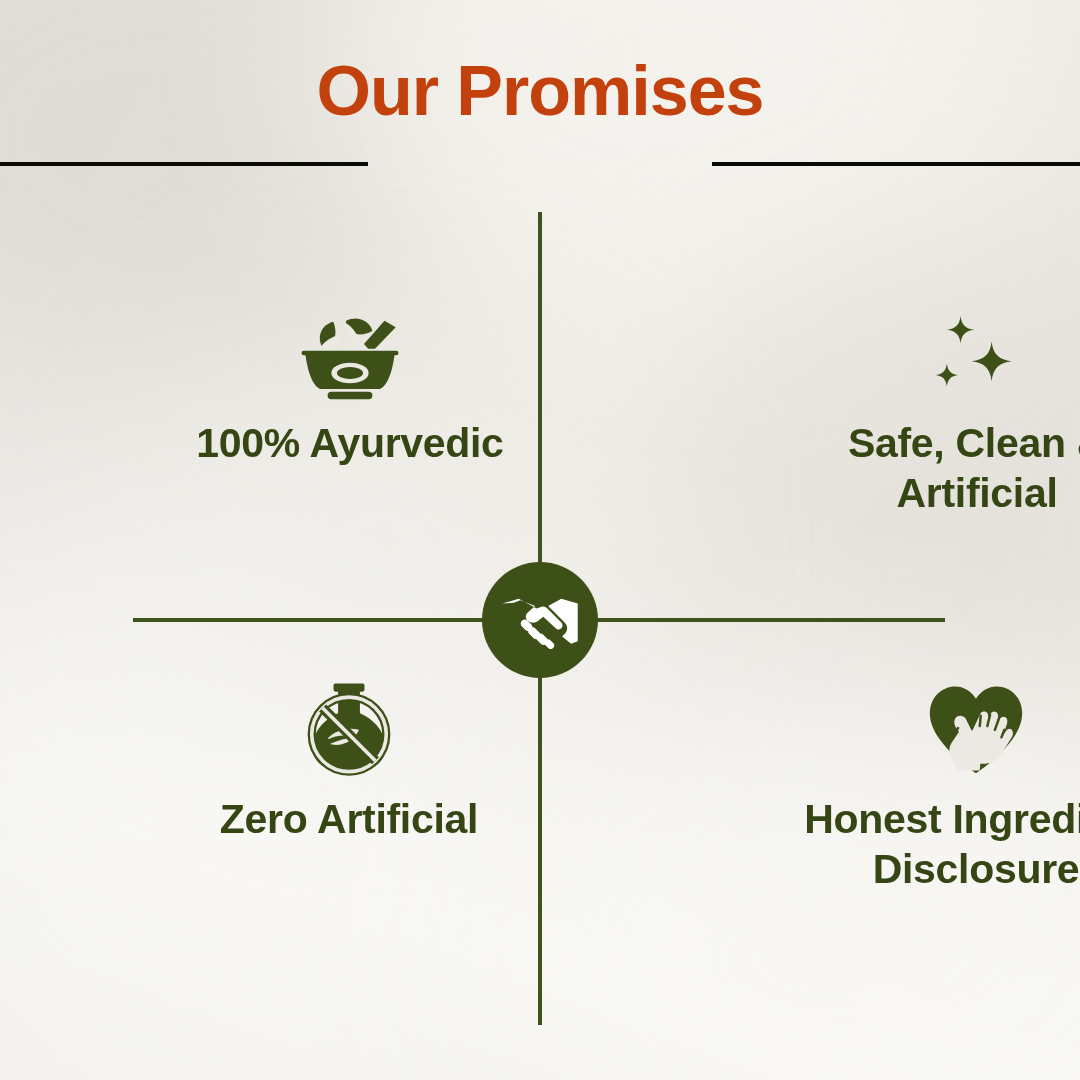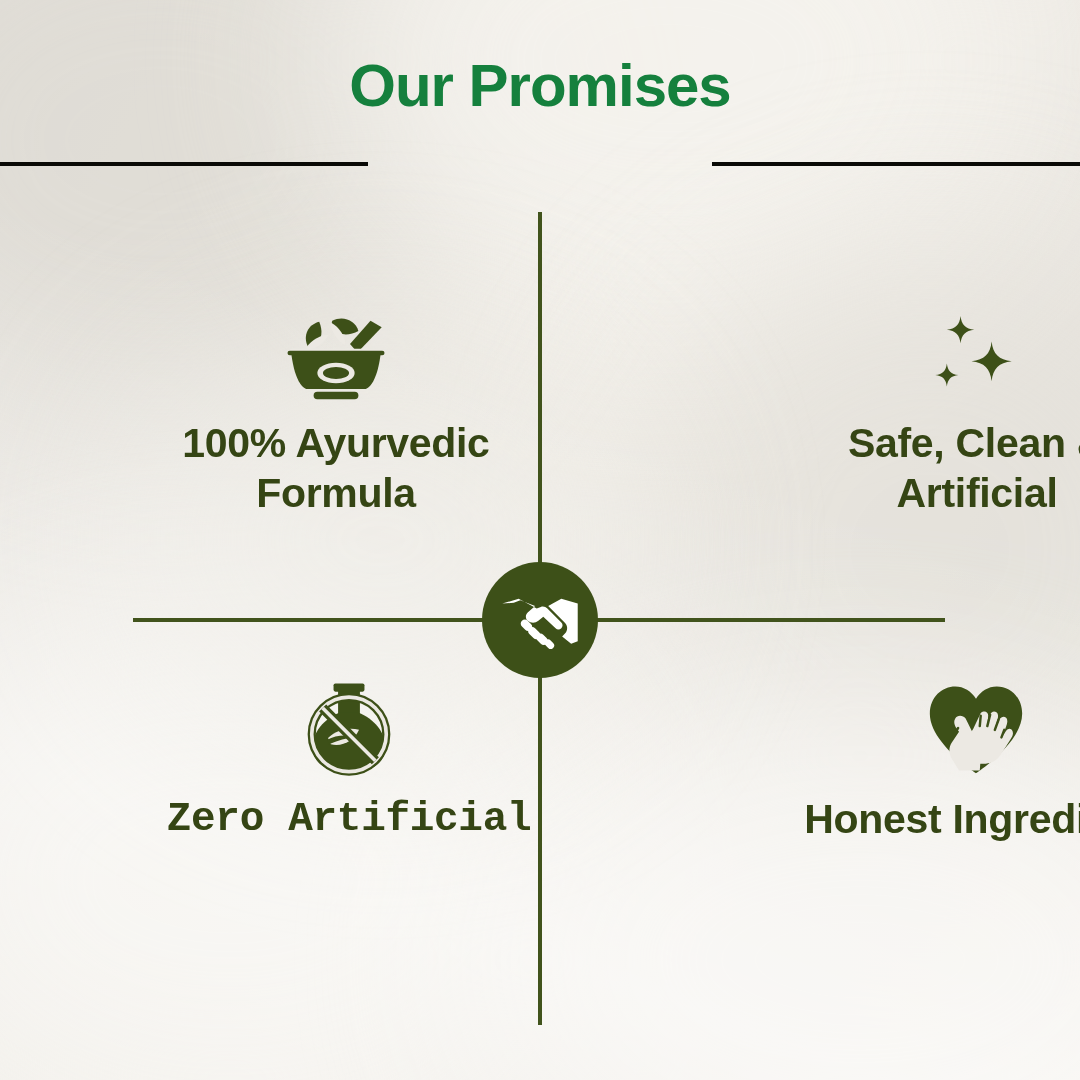--- a/index.html
+++ b/index.html
@@ -47,24 +47,24 @@
     background:linear-gradient(200deg, rgba(255,255,255,0) 40%, rgba(255,255,255,.45) 78%, rgba(255,255,255,.22) 100%);
   }
 
   
   .title{
     position:absolute;
     left:0; right:0; top:56px;
     text-align:center;
     font-family:"Liberation Sans", sans-serif;
     font-weight:bold;
-    font-size:60px;
+    font-size:70px;
     line-height:1;
     letter-spacing:-1px;
-    color:#15803d;
+    color:#c2410c;
     white-space:nowrap;
   }
 
   .rule{
     position:absolute;
     height:4px;
     background:#0a0a06;
     top:162px;
   }
   .rule-left { left:0px;   width:368px; }
@@ -111,33 +111,33 @@
   .cell-label{
     font-family:"Liberation Sans", sans-serif;
     font-weight:bold;
     font-size:41px;
     line-height:1.23;
     letter-spacing:-.3px;
     text-align:center;
     color:#354514;
   }
 
-  #cell-1{ left:96px; top:300px; width:440px; }
+  #cell-1{ left:110px; top:300px; width:440px; }
   #cell-2{ left:540px; top:300px; width:440px; }
   #cell-3{ left:110px; top:676px; width:440px; }
   #cell-4{ left:540px; top:676px; width:440px; }
 
   #cell-1 .cell-icon{ transform:translateX(  20px); }
   #cell-2 .cell-icon{ transform:translateX( 217px); }
   #cell-3 .cell-icon{ transform:translateX(  19px); }
   #cell-4 .cell-icon{ transform:translateX( 216px); }
 
   #cell-1 .cell-label{ transform:translateX( 20px); }
   #cell-2 .cell-label{ transform:translateX(217px); }
-  #cell-3 .cell-label{ transform:translateX( 19px);font-family:Liberation Mono, monospace; }
+  #cell-3 .cell-label{ transform:translateX( 19px); }
   #cell-4 .cell-label{ transform:translateX(216px); }
 </style>
 </head>
 <body>
 
 <div id="stage">
 
   <div class="bg-base"></div>
   <div class="bg-blob blob-a"></div>
   <div class="bg-blob blob-b"></div>
@@ -174,21 +174,20 @@
 
           <rect x="10" y="48" width="100" height="6" rx="3" fill="#ece9e3"></rect>
           <rect x="8" y="50" width="104" height="5" rx="2.5"></rect>
 
           <rect x="36" y="94" width="48" height="8" rx="4"></rect>
         </g>
       </svg>
     </div>
     <div class="cell-label">
       <span>100% Ayurvedic</span><br>
-      <span>Formula</span>
     </div>
   </div>
 
   <div class="cell" id="cell-2">
     <div class="cell-icon">
       <svg viewBox="0 0 120 104" width="110" height="95" aria-hidden="true">
         <g fill="#3d5018">
           <path d="M76 40c1.5 14 8 20 22 21.5-14 1.5-20.5 8-22 22-1.5-14-8-20.5-22-22 14-1.5 20.5-7.5 22-21.5z"></path>
           <path d="M42 12c1 9.5 5.5 14 15 15-9.5 1-14 5.5-15 15-1-9.5-5.5-14-15-15 9.5-1 14-5.5 15-15z"></path>
           <path d="M27 64c.9 8 4.7 11.8 12.6 12.7-7.9.9-11.7 4.7-12.6 12.6-.9-7.9-4.7-11.7-12.6-12.6C22.3 75.8 26.1 72 27 64z"></path>
@@ -242,20 +241,21 @@
           <path d="M60 39l-1 11"></path>
           <path d="M70 38l-3 12"></path>
           <path d="M79 43l-4 11"></path>
           <path d="M85 54l-3 8"></path>
           <path d="M36 52l-7 11"></path>
         </g>
       </svg>
     </div>
     <div class="cell-label">
       <span>Honest Ingredient</span><br>
+      <span>Disclosure</span>
     </div>
   </div>
 
   <div class="center-badge">
     <span>
       <svg viewBox="0 0 100 100" aria-hidden="true">
         <g fill="#ffffff">
           <path d="M4 30l20-6 22 12 5-2c3-1 6 0 8 2l17 17c2 2 2 5 0 7-2 2-5 2-7 0L54 46l-6 5c-4 3-9 3-13 0-3-3-3-7 0-10l9-8-18-7-8 3z"></path>
           <path d="M96 30l-20-6-16 9 20 20c4 4 4 9 1 13l-4 4 11 9 8-3z"></path>
           <path d="M28 58c-2-2-2-5 0-7s5-2 7 0l4 4c2 2 2 5 0 7s-5 2-7 0z"></path>

